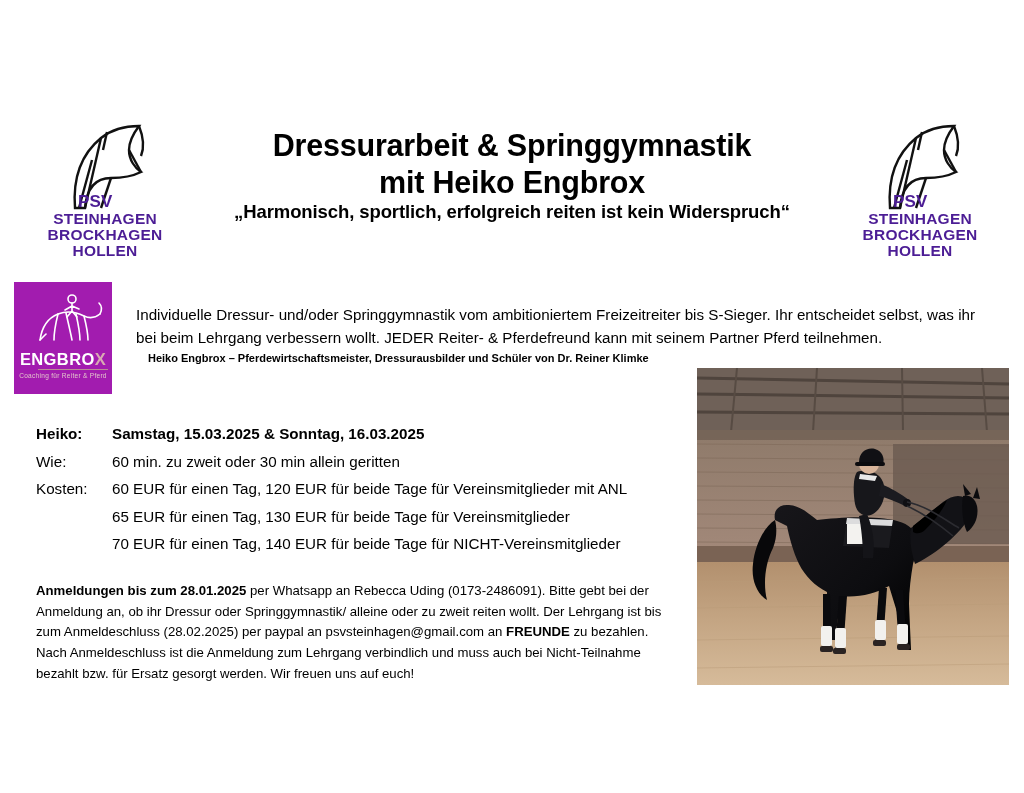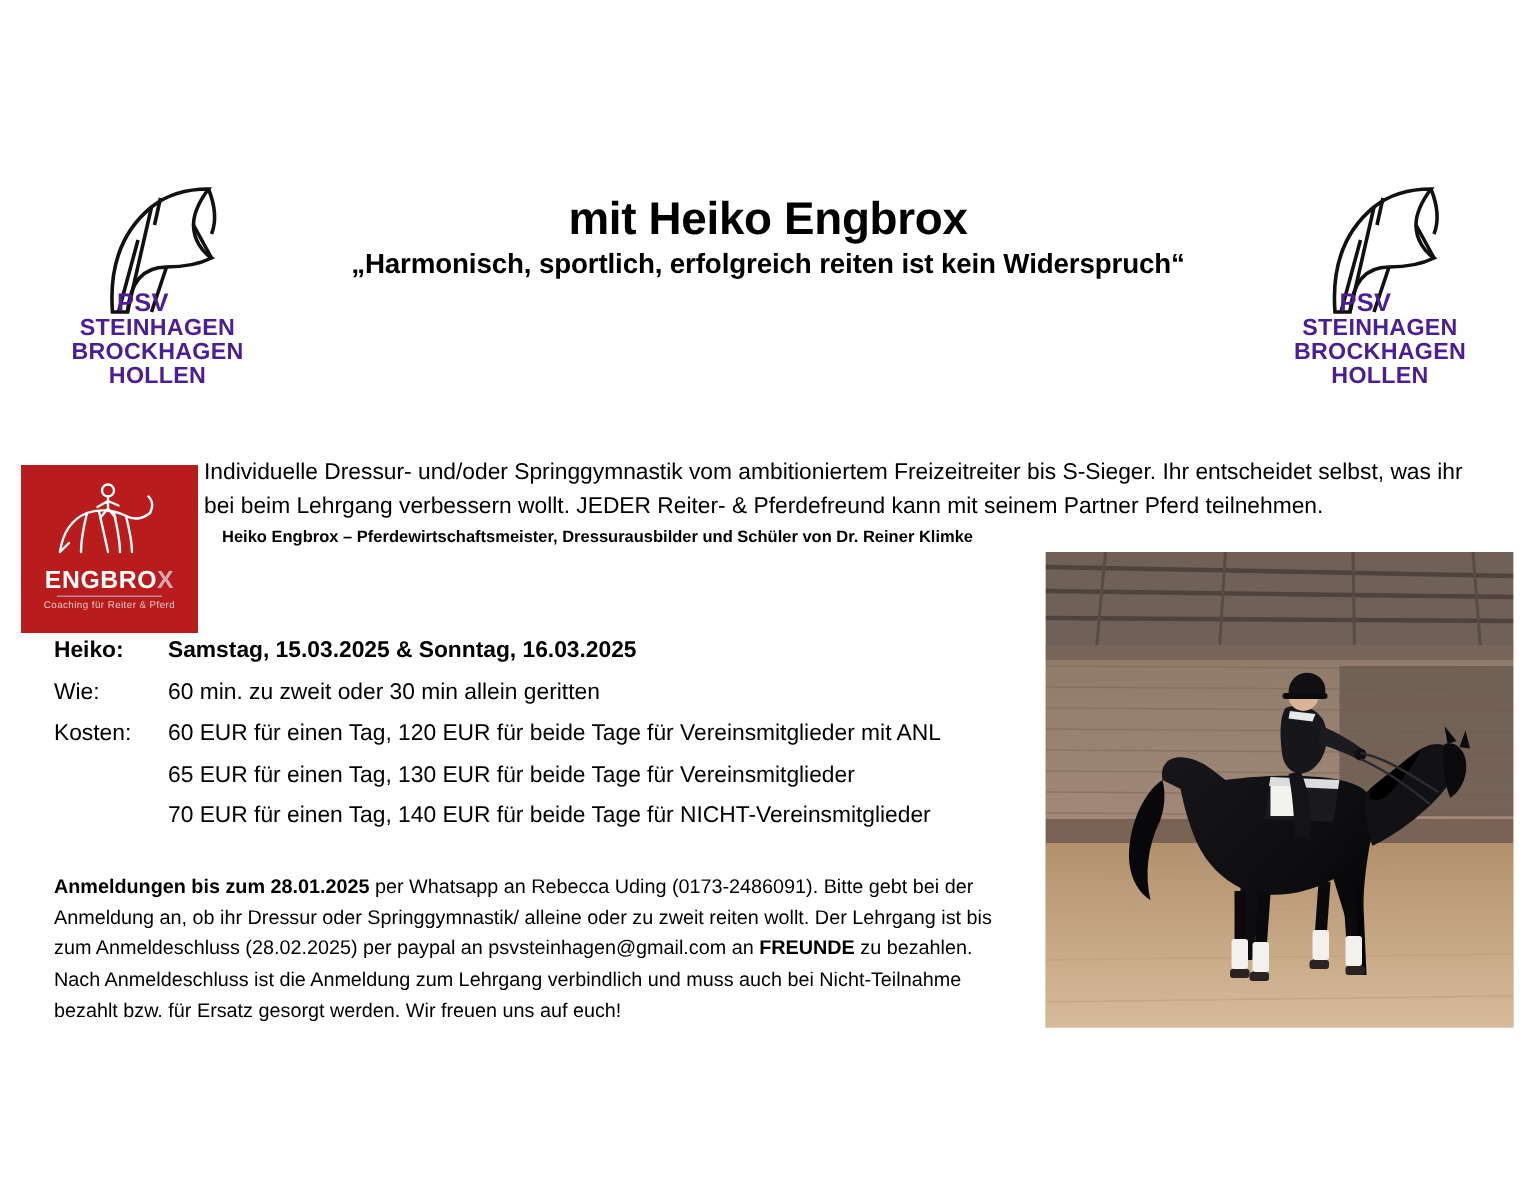--- a/index.html
+++ b/index.html
@@ -77,26 +77,25 @@
     font-weight: bold;
     margin-top: 0;
     letter-spacing: -0.1px;
   }
 
   
   .badge {
     position: absolute;
     left: 14px;
     top: 282px;
-    width: 118px;
+    width: 98px;
     height: 112px;
-    background: #b91c1c;
+    background: #a21caf;
     color: #ffffff;
     overflow: hidden;
-    margin-top: 28px;
   }
   .badge .badge-horse {
     position: absolute;
     left: 18px;
     top: 8px;
   }
   .badge .badge-name {
     position: absolute;
     left: 0;
     right: 0;
@@ -216,20 +215,21 @@
     </svg>
     <div class="logo-text">
       <span class="psv">PSV</span>
       <span>STEINHAGEN</span><br>
       <span>BROCKHAGEN</span><br>
       <span>HOLLEN</span>
     </div>
   </div>
 
   <div class="title-block">
+    <div class="title-line1">Dressurarbeit &amp; Springgymnastik</div>
     <div class="title-line2">mit Heiko Engbrox</div>
     <div class="subtitle">„Harmonisch, sportlich, erfolgreich reiten ist kein Widerspruch“</div>
   </div>
 
   <div class="logo logo-right">
     <svg width="120" height="95" viewBox="0 0 120 95" aria-hidden="true">
       <g fill="none" stroke="#111" stroke-width="2.4">
         <path d="M30 88 C28 62 34 36 56 18 C66 10 80 6 94 6 C88 14 84 22 84 30 C84 40 90 48 96 52 C88 56 76 58 66 58 C52 58 42 66 40 88 Z"></path>
         <path d="M56 18 L40 88"></path>
         <path d="M47 40 L34 88"></path>

